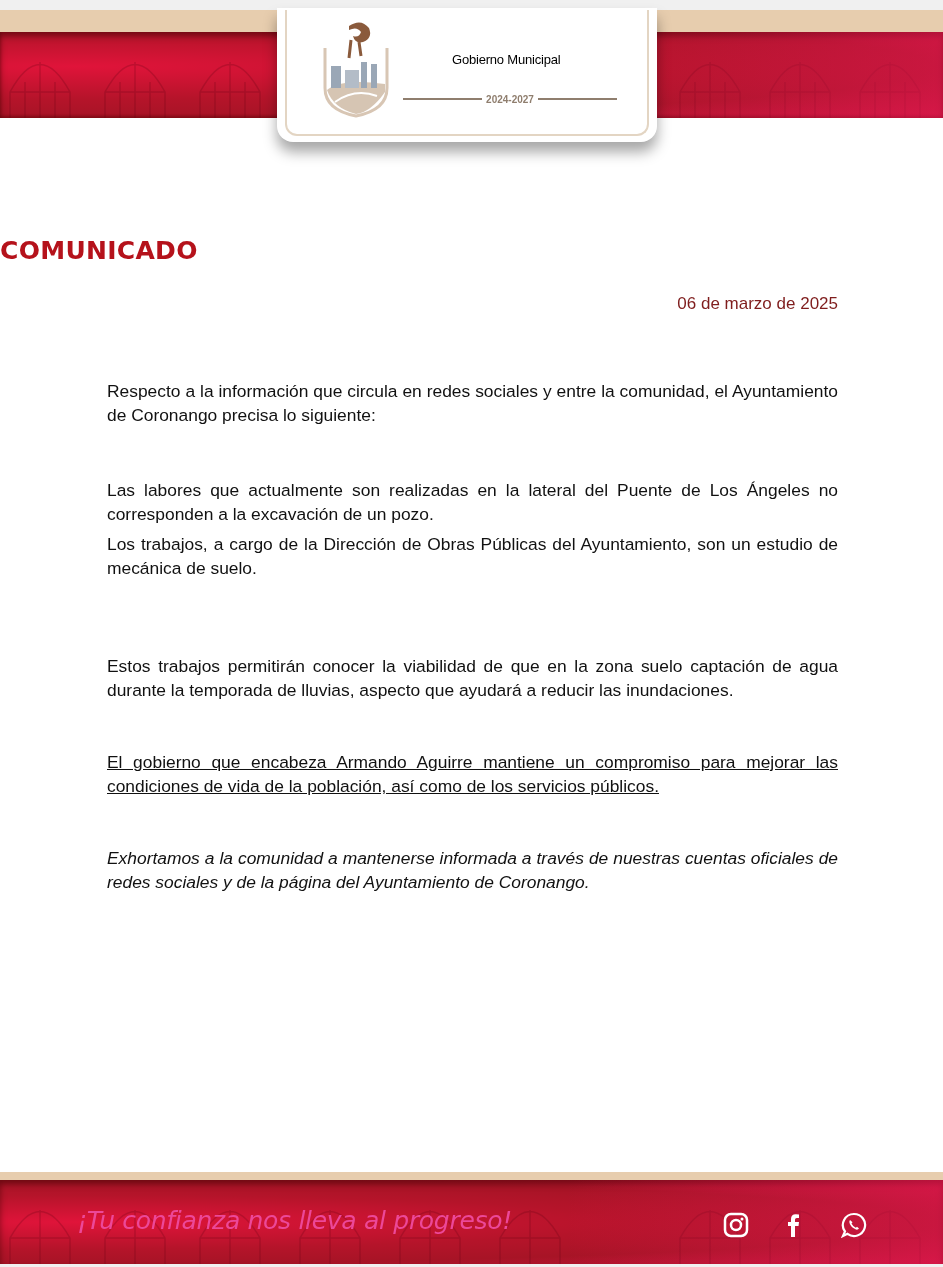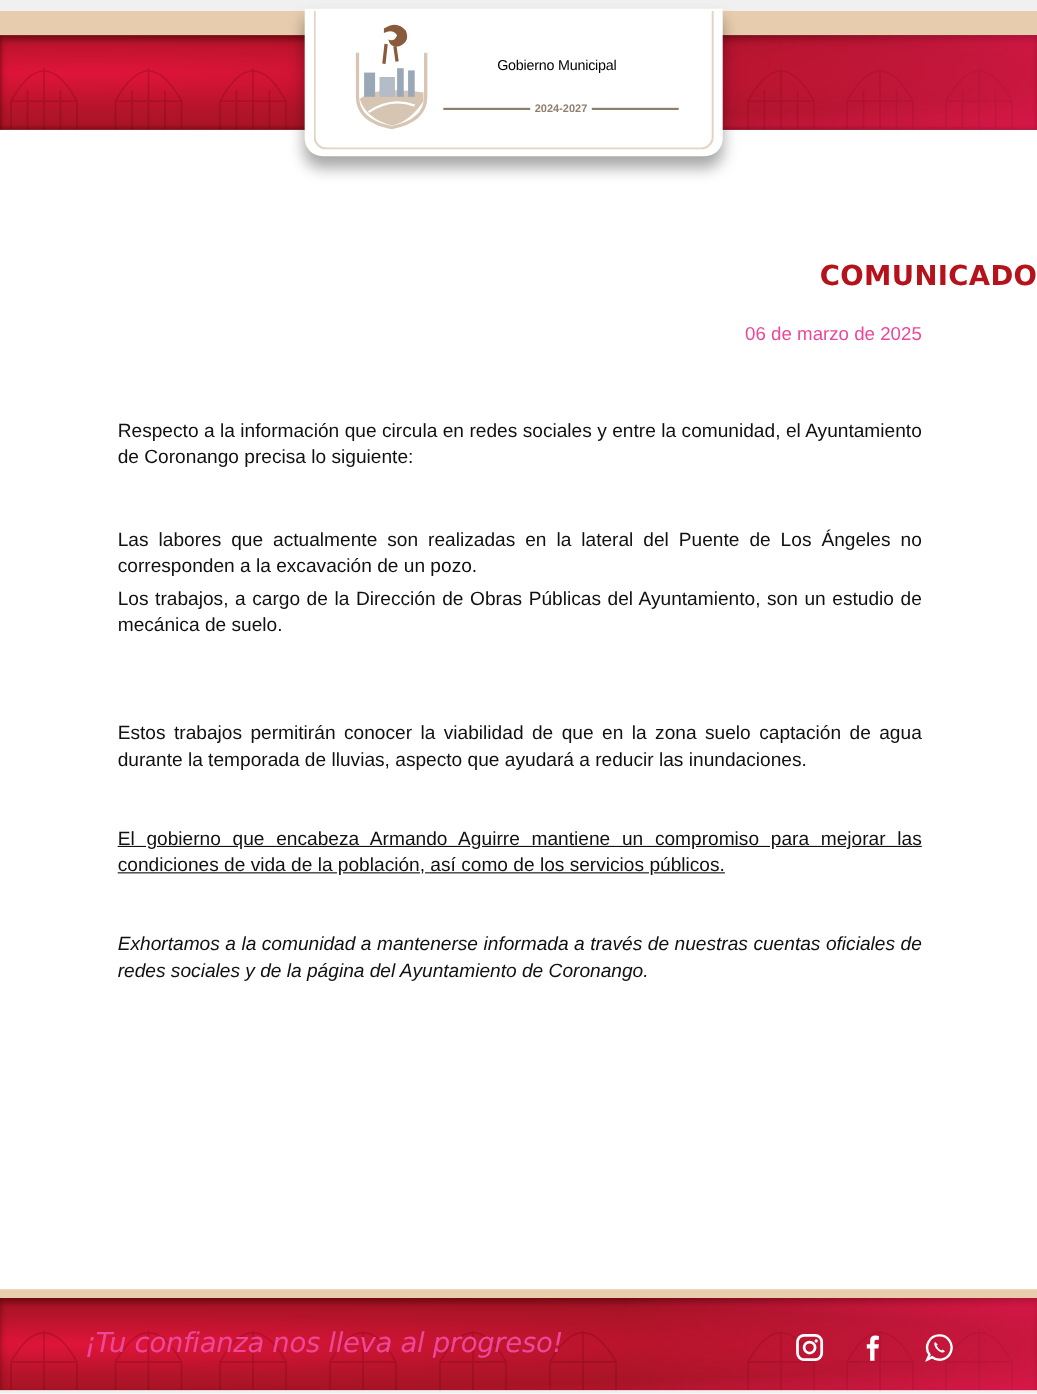--- a/index.html
+++ b/index.html
@@ -71,28 +71,28 @@
       position: absolute; left: 126px; top: 84px; width: 214px; height: 14px;
       display: flex; align-items: center;
     }
     .term-line { flex: 1; height: 2px; background: #8f7e6e; }
     .term-text {
       padding: 0 4px; font-size: 10px; font-weight: bold; color: #8f7e6e;
       font-family: "Liberation Sans", sans-serif;
     }
     .title {
       position: absolute; left: 0; top: 236px; width: 943px;
-      text-align: right;
+      text-align: left;
       font-family: "DejaVu Sans", sans-serif;
       font-weight: bold; font-size: 25px; color: #b5121b;
       letter-spacing: 0.3px;
     }
     .date {
       position: absolute; right: 105px; top: 294px;
-      font-size: 17px; color: #ec4899; margin-left: 20px;
+      font-size: 17px; color: #7f1d1d; margin-left: 20px;
     }
     .body-text {
       position: absolute; left: 107px; width: 731px;
       font-size: 17.4px; line-height: 24px; color: #111;
       text-align: justify;
       text-align-last: left;
     }
     .p1 { top: 366px; margin-top: 13px; }
     .p2 { top: 462px; margin-top: 16px; }
     .p3 { top: 532px; }

